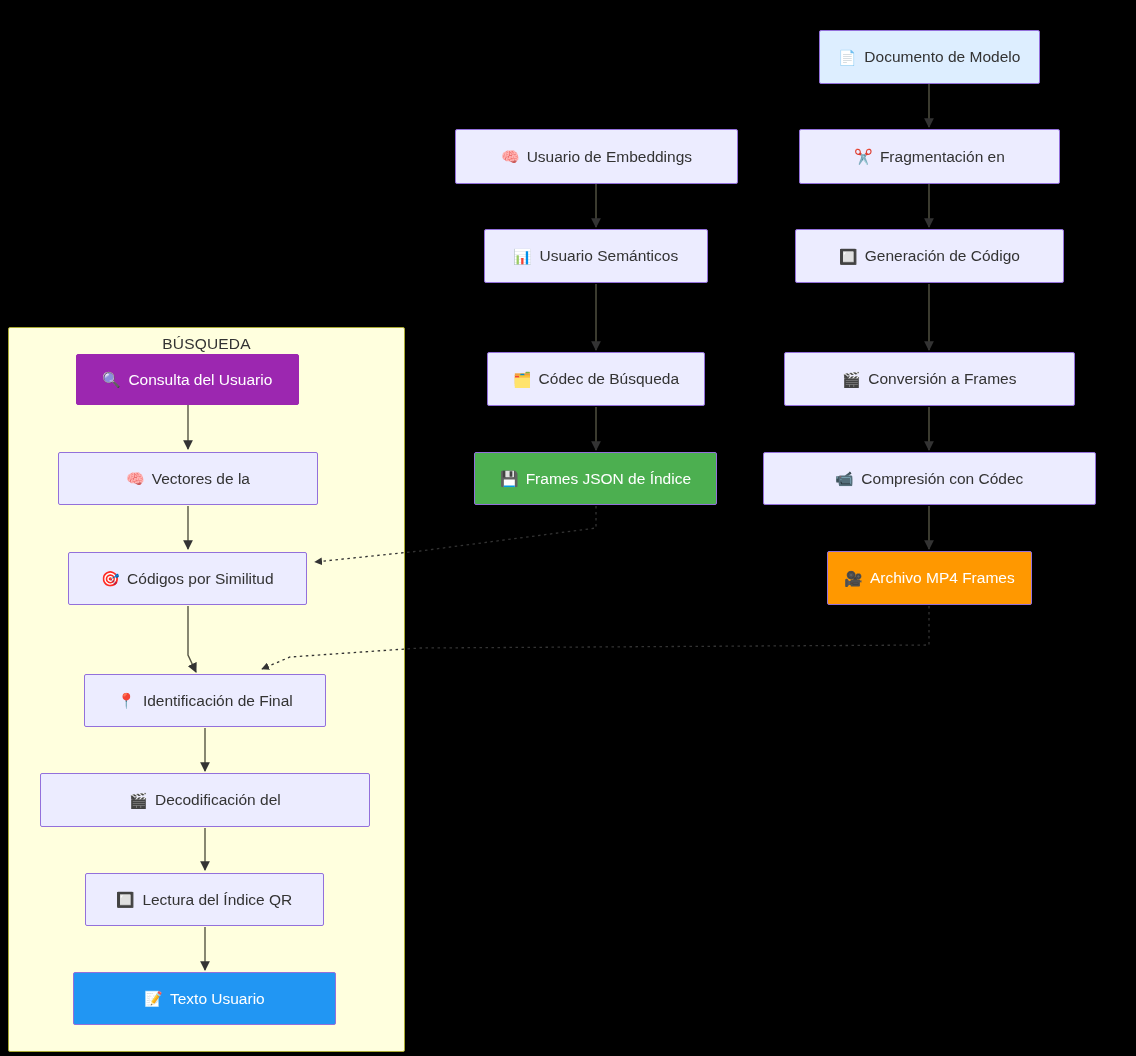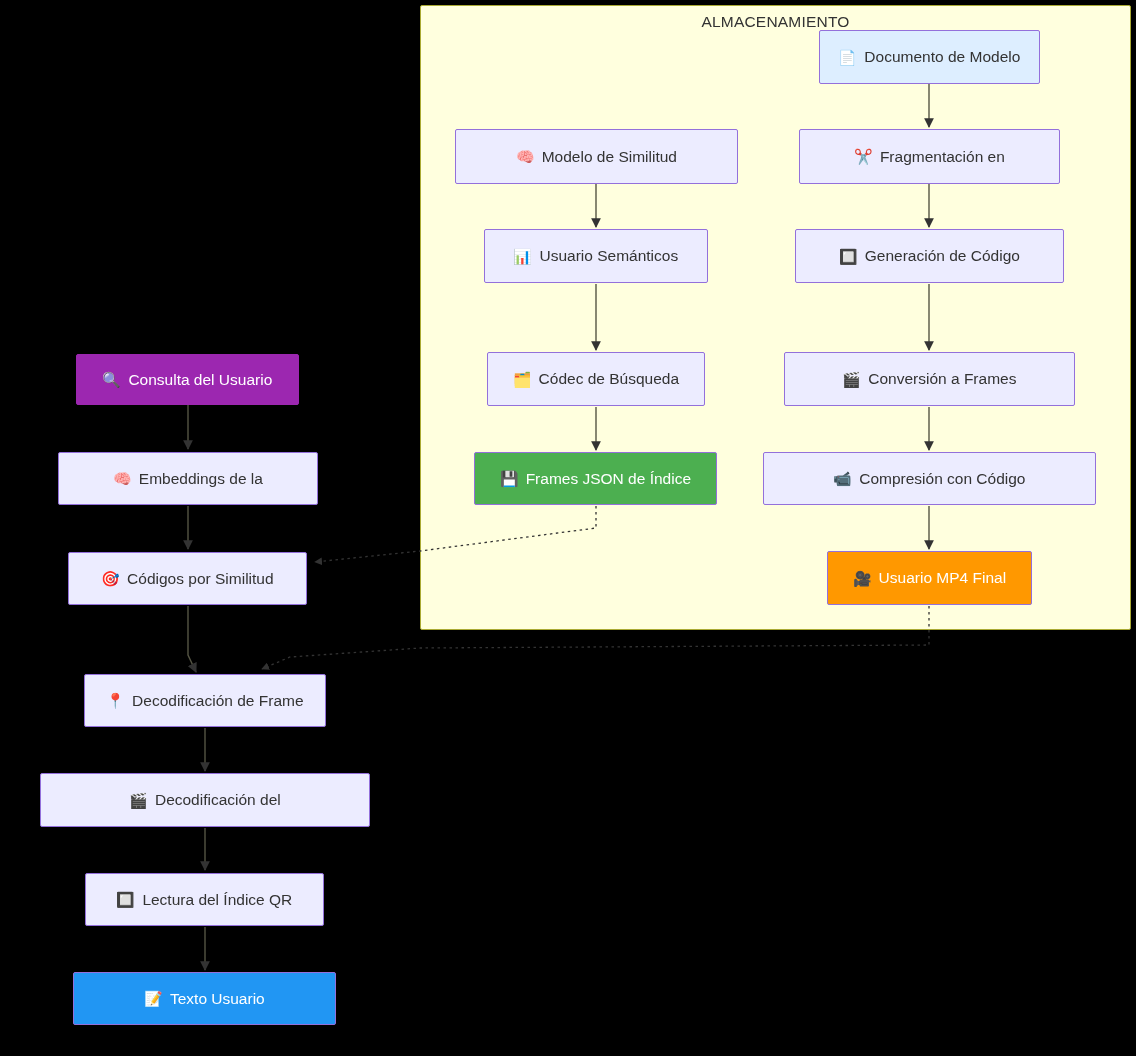--- a/index.html
+++ b/index.html
@@ -75,24 +75,24 @@
   .node.fill-green   { background: #4caf50; color: #ffffff; }
   .node.fill-orange  { background: #ff9800; color: #ffffff; }
   .node.fill-purple  { background: #9c27b0; color: #ffffff; border-color:#9c27b0;}
   .node.fill-blue    { background: #2196f3; color: #ffffff; }
 </style>
 </head>
 <body>
 
 <div id="canvas">
 
-  <div class="subgraph" style="left:420px; top:5px; width:709px; height:623px;">
-    <div class="subgraph-title">ALMACENAMIENTO</div>
-  </div>
-
+
+  <div class="subgraph" style="left:8px; top:327px; width:395px; height:723px;">
+    <div class="subgraph-title">BÚSQUEDA</div>
+  </div>
 
   <svg class="edges">
     <defs>
       <marker id="arrow" viewBox="0 0 10 10" refX="9" refY="5" markerWidth="7" markerHeight="7" orient="auto-start-reverse">
         <path d="M 0 0 L 10 5 L 0 10 z" fill="#333333"></path>
       </marker>
       <marker id="arrowdot" viewBox="0 0 10 10" refX="9" refY="5" markerWidth="6" markerHeight="6" orient="auto-start-reverse">
         <path d="M 0 0 L 10 5 L 0 10 z" fill="#333333"></path>
       </marker>
     </defs>
@@ -139,21 +139,21 @@
   <div class="node fill-doc" style="left:819px; top:30px; width:221px; height:54px;">
     <span class="lbl">
       <span class="emoji">📄</span>
       <span>Documento de Modelo</span>
     </span>
   </div>
 
   <div class="node" style="left:455px; top:129px; width:283px; height:55px;">
     <span class="lbl">
       <span class="emoji">🧠</span>
-      <span>Modelo de Similitud</span>
+      <span>Usuario de Embeddings</span>
     </span>
   </div>
 
   <div class="node" style="left:799px; top:129px; width:261px; height:55px;">
     <span class="lbl">
       <span class="emoji">✂️</span>
       <span>Fragmentación en</span>
     </span>
   </div>
 
@@ -188,56 +188,56 @@
   <div class="node fill-green" style="left:474px; top:452px; width:243px; height:53px;">
     <span class="lbl">
       <span class="emoji">💾</span>
       <span>Frames JSON de Índice</span>
     </span>
   </div>
 
   <div class="node" style="left:763px; top:452px; width:333px; height:53px;">
     <span class="lbl">
       <span class="emoji">📹</span>
-      <span>Compresión con Código</span>
+      <span>Compresión con Códec</span>
     </span>
   </div>
 
   <div class="node fill-orange" style="left:827px; top:551px; width:205px; height:54px;">
     <span class="lbl">
       <span class="emoji">🎥</span>
-      <span>Usuario MP4 Final</span>
+      <span>Archivo MP4 Frames</span>
     </span>
   </div>
 
   <div class="node fill-purple" style="left:76px; top:354px; width:223px; height:51px;">
     <span class="lbl">
       <span class="emoji">🔍</span>
       <span>Consulta del Usuario</span>
     </span>
   </div>
 
   <div class="node" style="left:58px; top:452px; width:260px; height:53px;">
     <span class="lbl">
       <span class="emoji">🧠</span>
-      <span>Embeddings de la</span>
+      <span>Vectores de la</span>
     </span>
   </div>
 
   <div class="node" style="left:68px; top:552px; width:239px; height:53px;">
     <span class="lbl">
       <span class="emoji">🎯</span>
       <span>Códigos por Similitud</span>
     </span>
   </div>
 
   <div class="node" style="left:84px; top:674px; width:242px; height:53px;">
     <span class="lbl">
       <span class="emoji">📍</span>
-      <span>Decodificación de Frame</span>
+      <span>Identificación de Final</span>
     </span>
   </div>
 
   <div class="node" style="left:40px; top:773px; width:330px; height:54px;">
     <span class="lbl">
       <span class="emoji">🎬</span>
       <span>Decodificación del</span>
     </span>
   </div>
 

